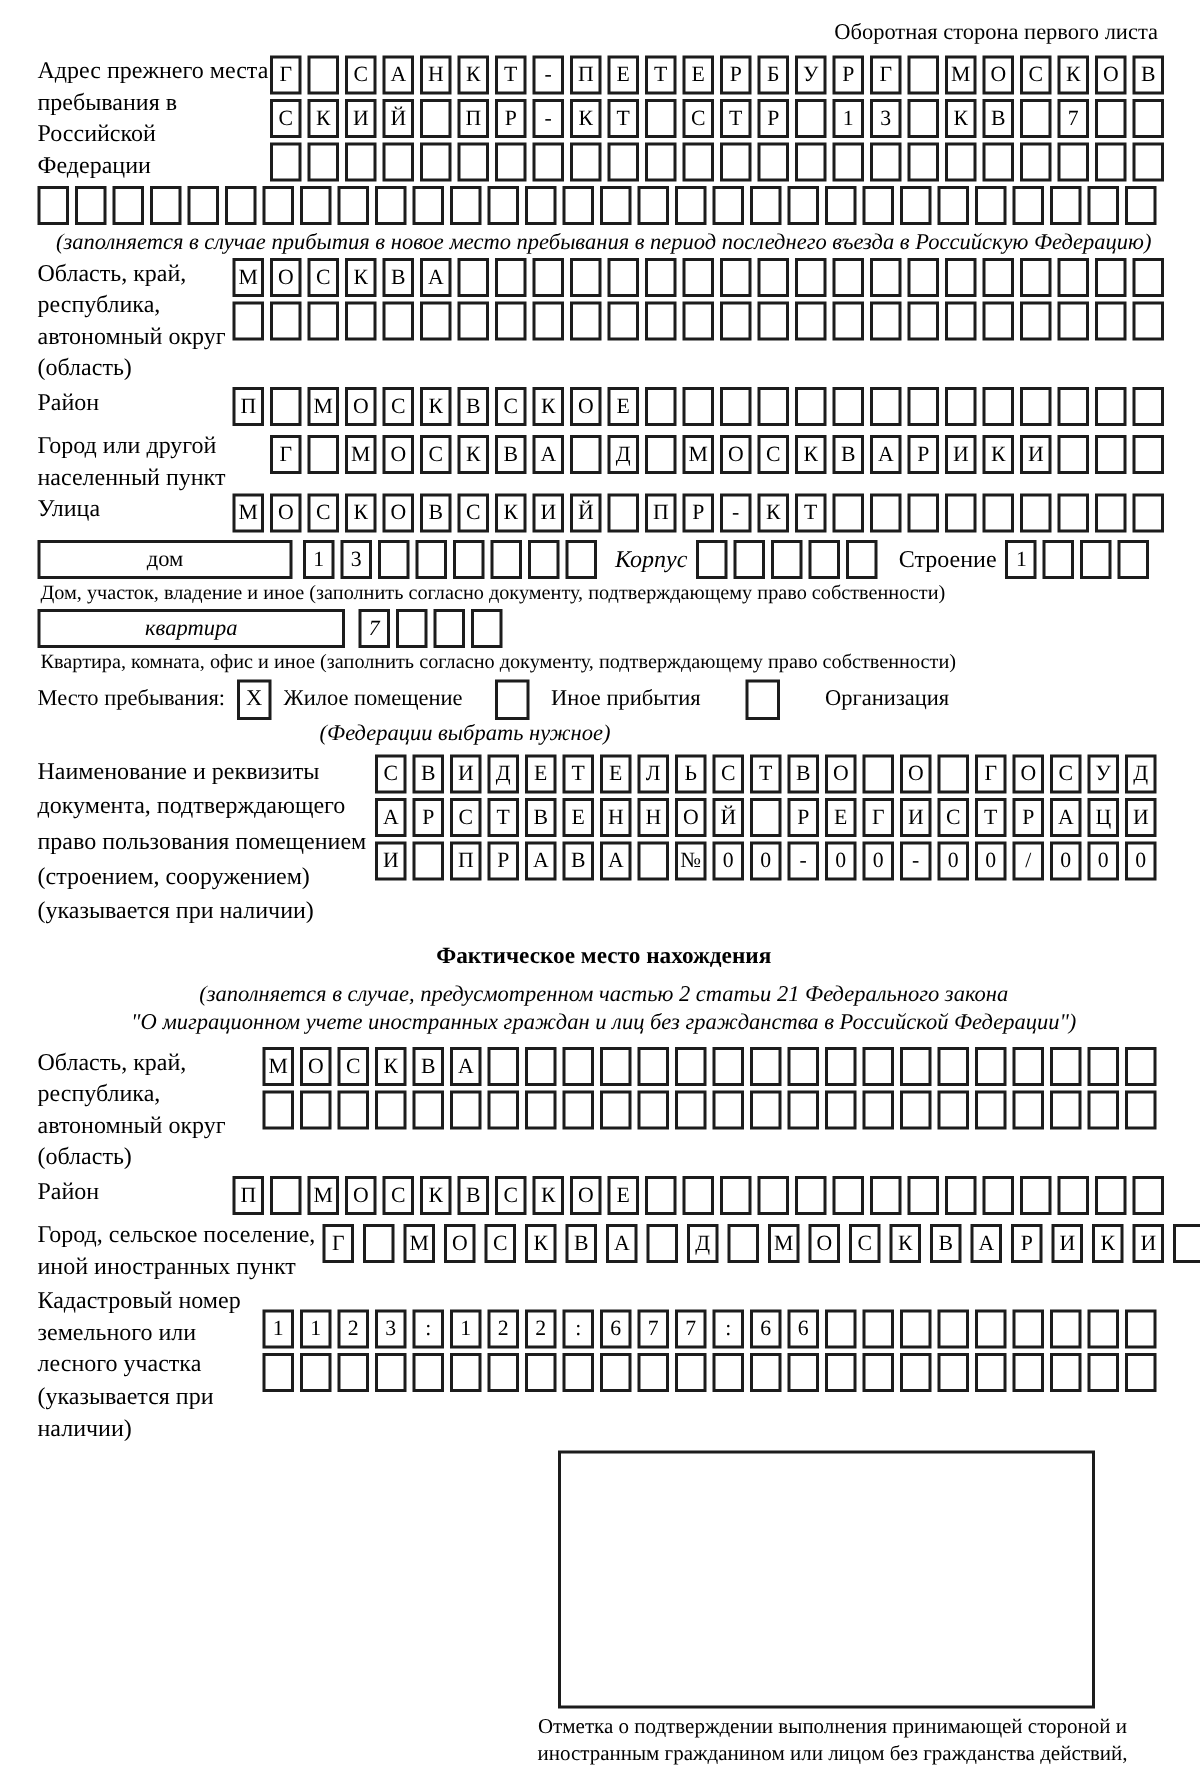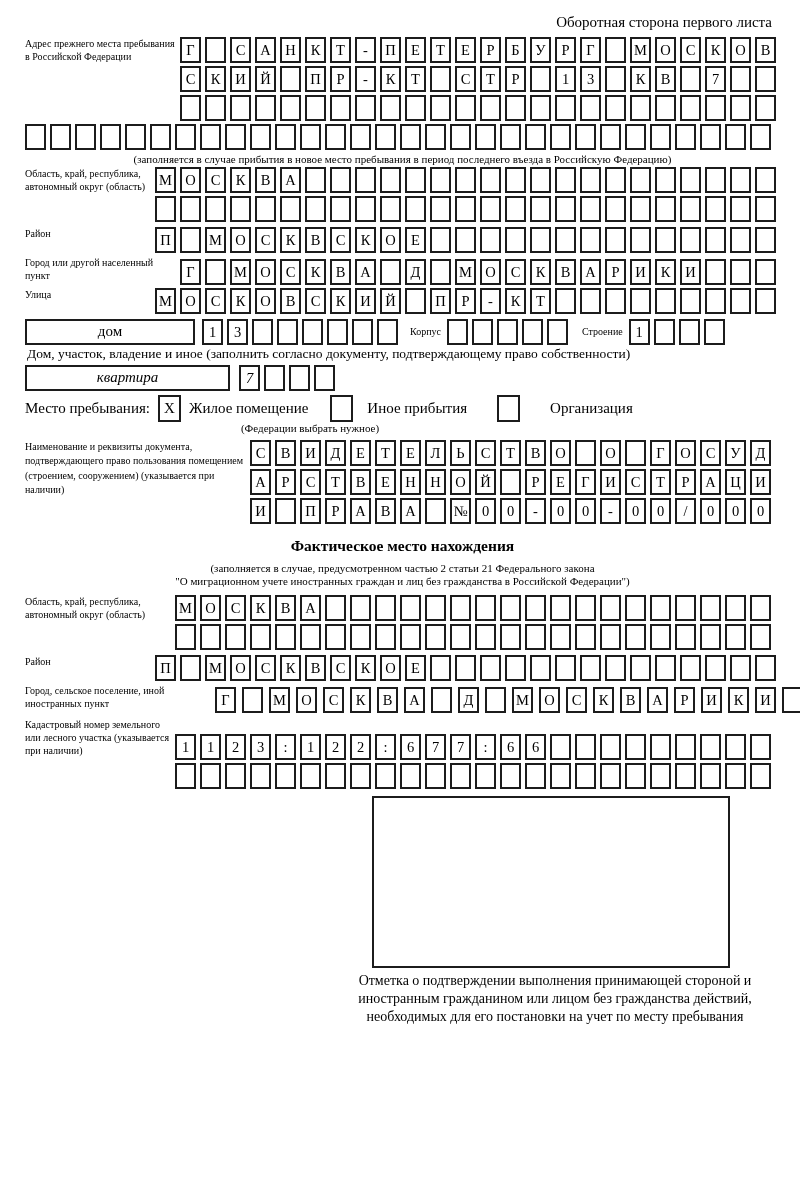--- a/index.html
+++ b/index.html
@@ -1,26 +1,26 @@
 <!DOCTYPE html>
 <html><head>
 <meta charset="utf-8">
 <style>
   html,body{margin:0;padding:0;background:#fff;}
   body{width:800px;height:1180px;font-family:"Liberation Serif","DejaVu Serif",serif;color:#000;overflow:hidden;}
   .page{padding:14px 20px 0 25px;}
   .hdr{ text-align:right; font-size:15px; padding-right:8px;}
   .row{display:flex;align-items:flex-start;}
-  .lbl{font-size:10px;line-height:1.32;flex-shrink:0;}
+  .lbl{font-size:16px;line-height:1.32;flex-shrink:0;}
   .cells{white-space:nowrap;}
   .cellrow{height:26px;margin-bottom:3px;white-space:nowrap;}
   .cell{display:inline-block;box-sizing:border-box;width:21px;height:26px;border:2px solid #1c1c1c;margin-right:4px;
         text-align:center;font-size:14.5px;line-height:22px;vertical-align:top;}
   .widegap .cell{margin-right:6px;}
-  .note{font-size:11px;text-align:center;line-height:1.25;}
+  .note{font-size:15px;text-align:center;line-height:1.25;font-style:italic;}
   .note-left{font-size:13.5px;text-align:left;margin:1px 0 3px 2px;}
   .sec-title{font-size:15.5px;font-weight:bold;text-align:center;margin:6px 0 7px 0;}
   .widebox{box-sizing:border-box;height:26px;border:2px solid #1c1c1c;display:inline-flex;align-items:center;justify-content:center;
            font-size:15px;vertical-align:top;}
   .checkbox{display:inline-block;box-sizing:border-box;width:23px;height:27px;border:2px solid #1c1c1c;text-align:center;
             font-size:15px;line-height:23px;vertical-align:middle;}
   .stay-row{font-size:15px;align-items:center;margin-top:4px;}
   .stamp-box{box-sizing:border-box;width:358px;height:172px;border:2px solid #1c1c1c;margin-left:347px;margin-top:4px;}
   .stamp-note{width:400px;margin-left:330px;text-align:center;font-size:14px;line-height:1.3;margin-top:4px;}
   .mt2{margin-top:2px;} .mt4{margin-top:4px;} .mt6{margin-top:6px;}
@@ -63,31 +63,32 @@
   </div>
 
   <div class="row">
     <div class="lbl" style="width:130px;">Улица</div>
     <div class="cellrow"><span class="cell">М</span><span class="cell">О</span><span class="cell">С</span><span class="cell">К</span><span class="cell">О</span><span class="cell">В</span><span class="cell">С</span><span class="cell">К</span><span class="cell">И</span><span class="cell">Й</span><span class="cell"></span><span class="cell">П</span><span class="cell">Р</span><span class="cell">-</span><span class="cell">К</span><span class="cell">Т</span><span class="cell"></span><span class="cell"></span><span class="cell"></span><span class="cell"></span><span class="cell"></span><span class="cell"></span><span class="cell"></span><span class="cell"></span><span class="cell"></span></div>
   </div>
 
   <div class="row mt2" style="align-items:center;">
     <div class="widebox" style="width:170px;">дом</div>
     <div class="cellrow" style="margin:0 0 0 7px;"><span class="cell">1</span><span class="cell">3</span><span class="cell"></span><span class="cell"></span><span class="cell"></span><span class="cell"></span><span class="cell"></span><span class="cell"></span></div>
-    <div class="lbl" style="margin:0 6px 0 8px;">Корпус</div>
+    <div class="lbl" style="margin:0 6px 0 8px;font-style:italic;">Корпус</div>
     <div class="cellrow" style="margin:0;"><span class="cell"></span><span class="cell"></span><span class="cell"></span><span class="cell"></span><span class="cell"></span></div>
     <div class="lbl" style="margin:0 6px 0 10px;">Строение</div>
     <div class="cellrow" style="margin:0;"><span class="cell">1</span><span class="cell"></span><span class="cell"></span><span class="cell"></span></div>
   </div>
   <div class="note-left">Дом, участок, владение и иное (заполнить согласно документу, подтверждающему право собственности)</div>
 
   <div class="row mt2" style="align-items:center;font-style:italic;">
     <div class="widebox" style="width:205px;">квартира</div>
     <div class="cellrow" style="margin:0 0 0 9px;"><span class="cell">7</span><span class="cell"></span><span class="cell"></span><span class="cell"></span></div>
   </div>
+  <div class="note-left">Квартира, комната, офис и иное (заполнить согласно документу, подтверждающему право собственности)</div>
 
   <div class="row stay-row">
     <span>Место пребывания:</span>
     <span class="checkbox" style="margin-left:8px;">X</span>
     <span style="margin-left:8px;">Жилое помещение</span>
     <span class="checkbox" style="margin-left:22px;"></span>
     <span style="margin-left:14px;">Иное прибытия</span>
     <span class="checkbox" style="margin-left:30px;"></span>
     <span style="margin-left:30px;">Организация</span>
   </div>

